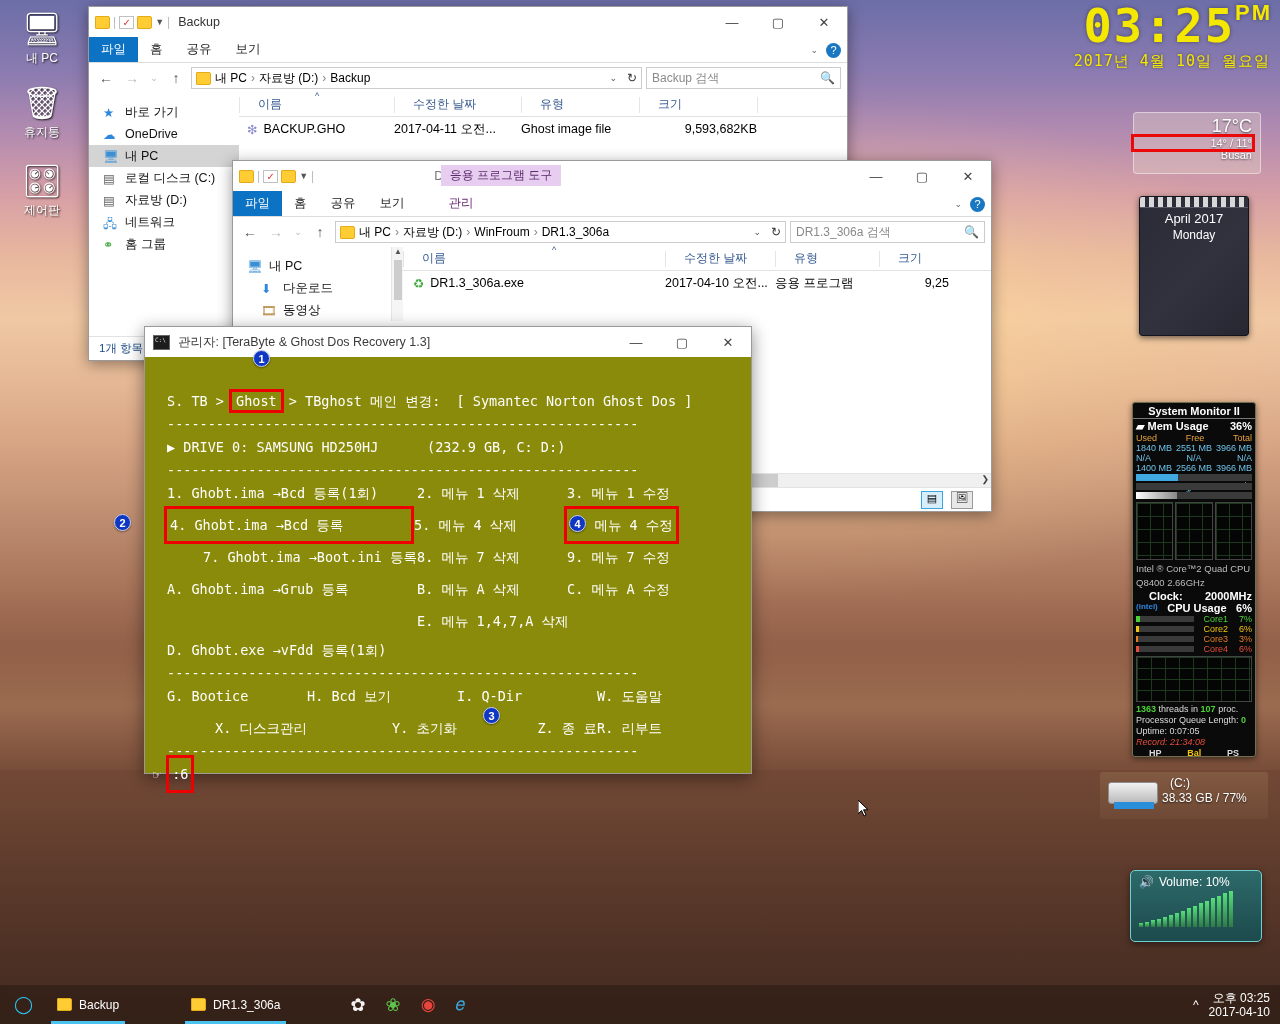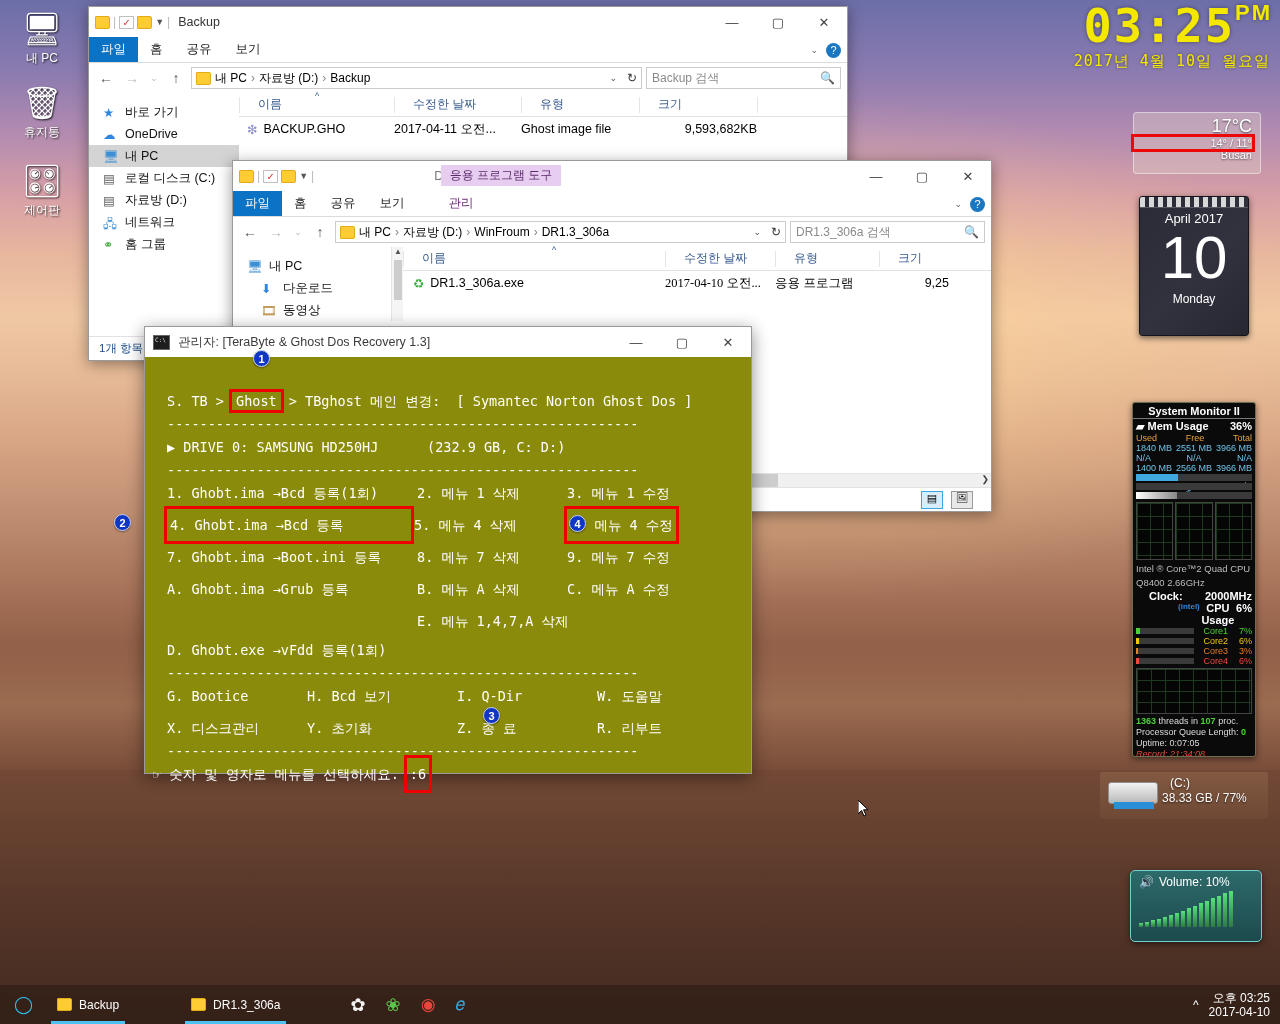--- a/index.html
+++ b/index.html
@@ -232,21 +232,20 @@
 
   <div id="weather">
     <div class="temp">17°C</div>
     <div class="hl">14° / 11°</div>
     <div class="city">Busan</div>
   </div>
 
   <div id="calendar">
     <div class="rings"></div>
     <div class="m">April 2017</div>
-    <div class="d">10</div>
     <div class="w">Monday</div>
   </div>
 
   <div id="sysmon">
     <div class="title">System Monitor II</div>
     <div class="row" style="padding-top:1px;">
       <span class="memhdr">
         <span>▰</span>
         <span>Mem Usage</span>
       </span>
@@ -303,21 +302,21 @@
       <div></div>
       <div></div>
     </div>
 
     <div class="cpuname">Intel ® Core™2 Quad CPU</div>
     <div class="cpuname">Q8400  2.66GHz</div>
     <div class="row" style="font-weight:bold;color:#fff;font-size:11px;padding-left:16px;">
       <span>Clock:</span>
       <span>2000MHz</span>
     </div>
-    <div class="row" style="font-weight:bold;color:#fff;font-size:11px;margin-left:42px;">
+    <div class="row" style="font-weight:bold;color:#fff;font-size:11px;">
       <span style="color:#2e86de;font-size:8px;">(intel)</span>
       <span>CPU Usage</span>
       <span>6%</span>
     </div>
 
     <div class="core">
         <span class="corebar">
           <i style="width:7%;background:#4cd137;"></i>
         </span>
         <span style="flex:1;color:#4cd137;text-align:right;">Core1</span>
@@ -581,21 +580,21 @@
           </div>
           <div style="width:110px;">수정한 날짜</div>
           <div style="width:104px;">유형</div>
           <div style="width:70px;">크기</div>
         </div>
         <div class="filerow">
           <span style="width:262px;padding-left:10px;display:flex;gap:6px;align-items:center;">
             <span style="color:#3faa3f;">♻</span>
             <span>DR1.3_306a.exe</span>
           </span>
-          <span style="width:110px;font-family:Liberation Serif, serif;">2017-04-10 오전...</span>
+          <span style="width:110px;">2017-04-10 오전...</span>
           <span style="width:104px;">응용 프로그램</span>
           <span style="width:70px;text-align:right;">9,25</span>
         </div>
       </div>
     </div>
 
     <div style="position:absolute;left:0;bottom:24px;width:100%;height:14px;background:#f0f0f0;border-top:1px solid #e4e4e4;">
       <div style="width:545px;height:14px;background:#cdcdcd;"></div>
       <div style="position:absolute;right:2px;top:0;font-size:9px;color:#444;">❯</div>
     </div>
@@ -632,21 +631,21 @@
         <span>3. 메뉴 1 수정</span>
       </div>
 
       <div class="cline" style="display:flex;">
         <span class="hl" style="width:244px;padding:0 3px;">4. Ghobt.ima →Bcd 등록</span>
         <span style="width:156px;padding-left:3px;">5. 메뉴 4 삭제</span>
         <span class="hl" style="padding:0 3px;">6. 메뉴 4 수정</span>
       </div>
 
       <div class="cline" style="display:flex;">
-        <span style="width:250px;">7. Ghobt.ima →Boot.ini 등록</span>
+        <span style="width:250px;text-align:right;">7. Ghobt.ima →Boot.ini 등록</span>
         <span style="width:150px;">8. 메뉴 7 삭제</span>
         <span>9. 메뉴 7 수정</span>
       </div>
 
       <div class="cline" style="display:flex;">
         <span style="width:250px;">A. Ghobt.ima →Grub 등록</span>
         <span style="width:150px;">B. 메뉴 A 삭제</span>
         <span>C. 메뉴 A 수정</span>
       </div>
 
@@ -657,32 +656,31 @@
 
       <div class="cline sep" style="line-height:14px;">----------------------------------------------------------</div>
 
       <div class="cline" style="display:flex;">
         <span style="width:140px;">G. Bootice</span>
         <span style="width:150px;">H. Bcd 보기</span>
         <span style="width:140px;">I. Q-Dir</span>
         <span>W. 도움말</span>
       </div>
 
-      <div class="cline" style="display:flex;">
+      <div class="cline" style="display:flex;text-align:right;">
         <span style="width:140px;">X. 디스크관리</span>
         <span style="width:150px;">Y. 초기화</span>
         <span style="width:140px;">Z. 종 료</span>
         <span>R. 리부트</span>
       </div>
 
       <div class="cline sep" style="line-height:14px;">----------------------------------------------------------</div>
 
       <div class="cline" style="display:flex;align-items:center;margin-left:-14px;gap:8px;">
         <span>☞</span>
-        <span>숫자 및 영자로 메뉴를 선택하세요.</span>
         <span class="hl" style="padding:0 3px;">:6</span>
       </div>
     </div>
   </div>
 
   <div class="badge" style="left:253px; top:350px;">1</div>
   <div class="badge" style="left:114px; top:514px;">2</div>
   <div class="badge" style="left:483px; top:707px;">3</div>
   <div class="badge" style="left:569px; top:515px;">4</div>
 

